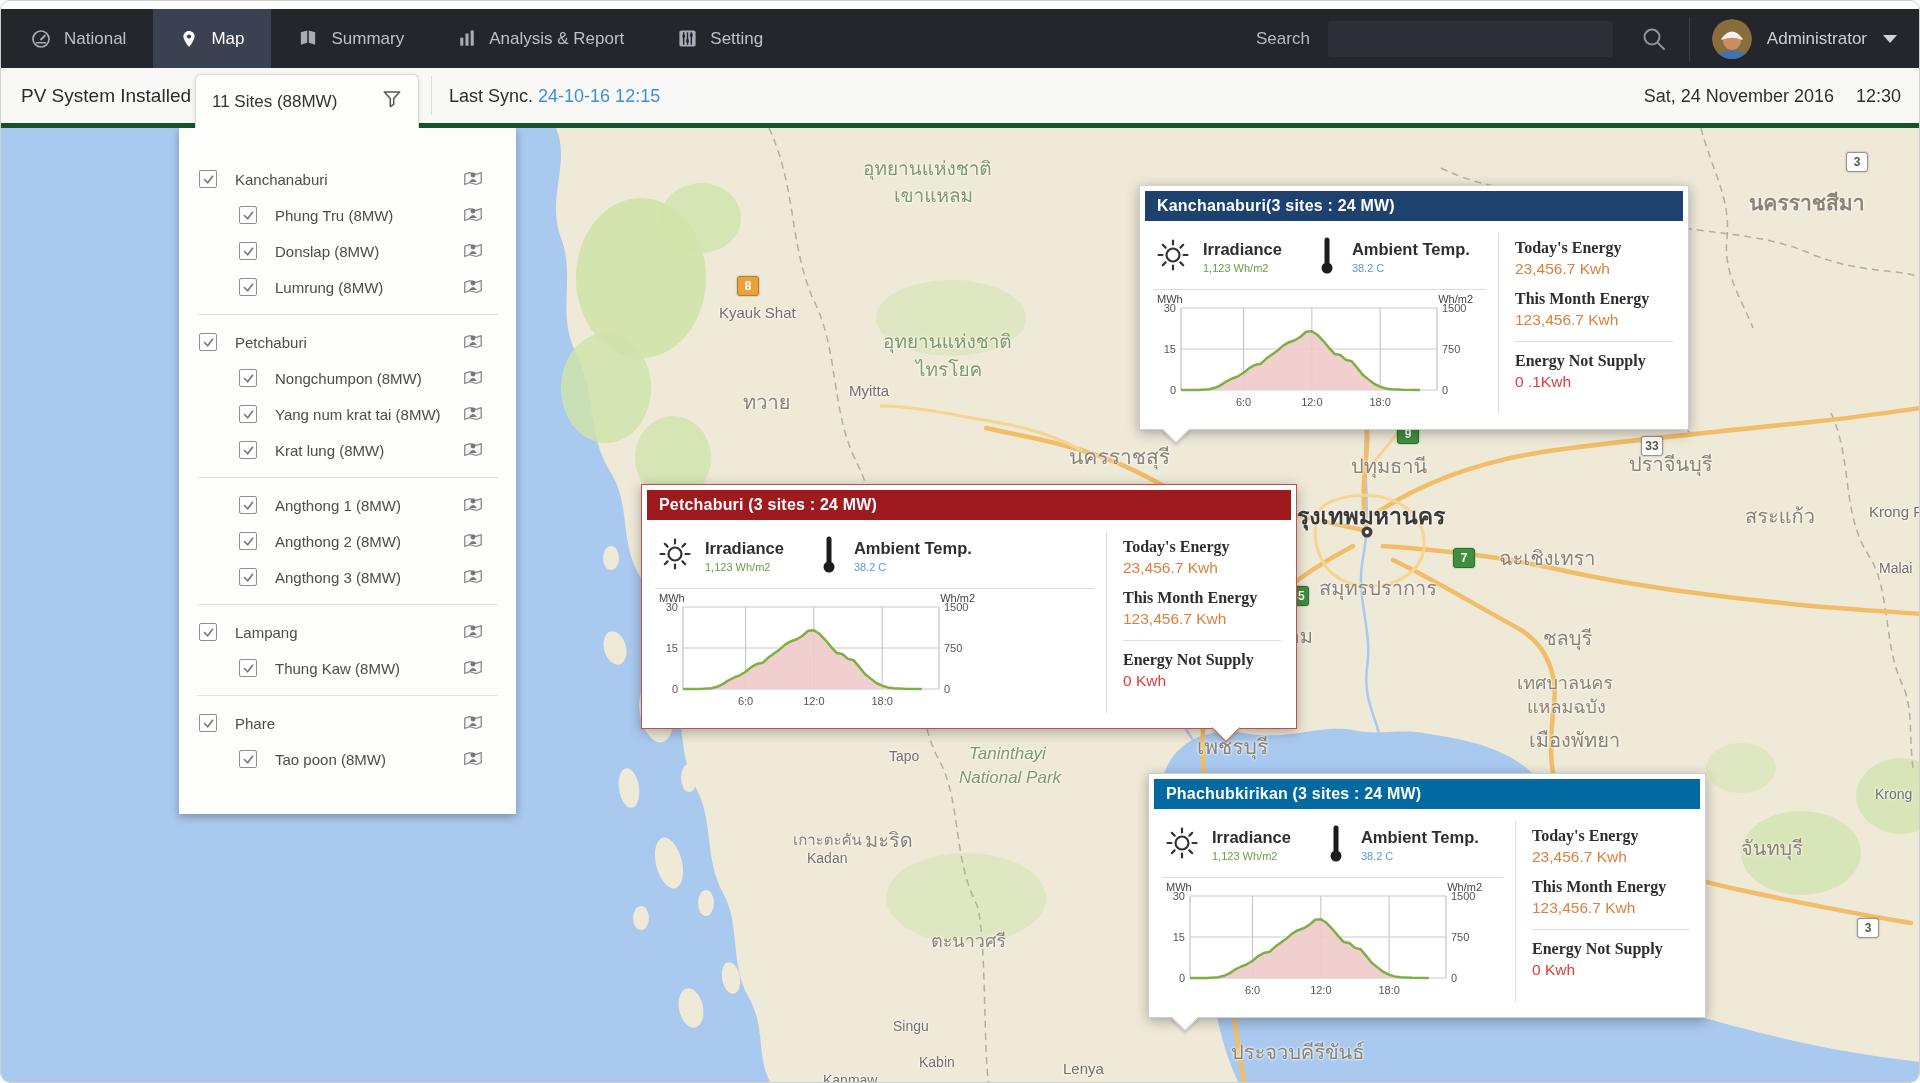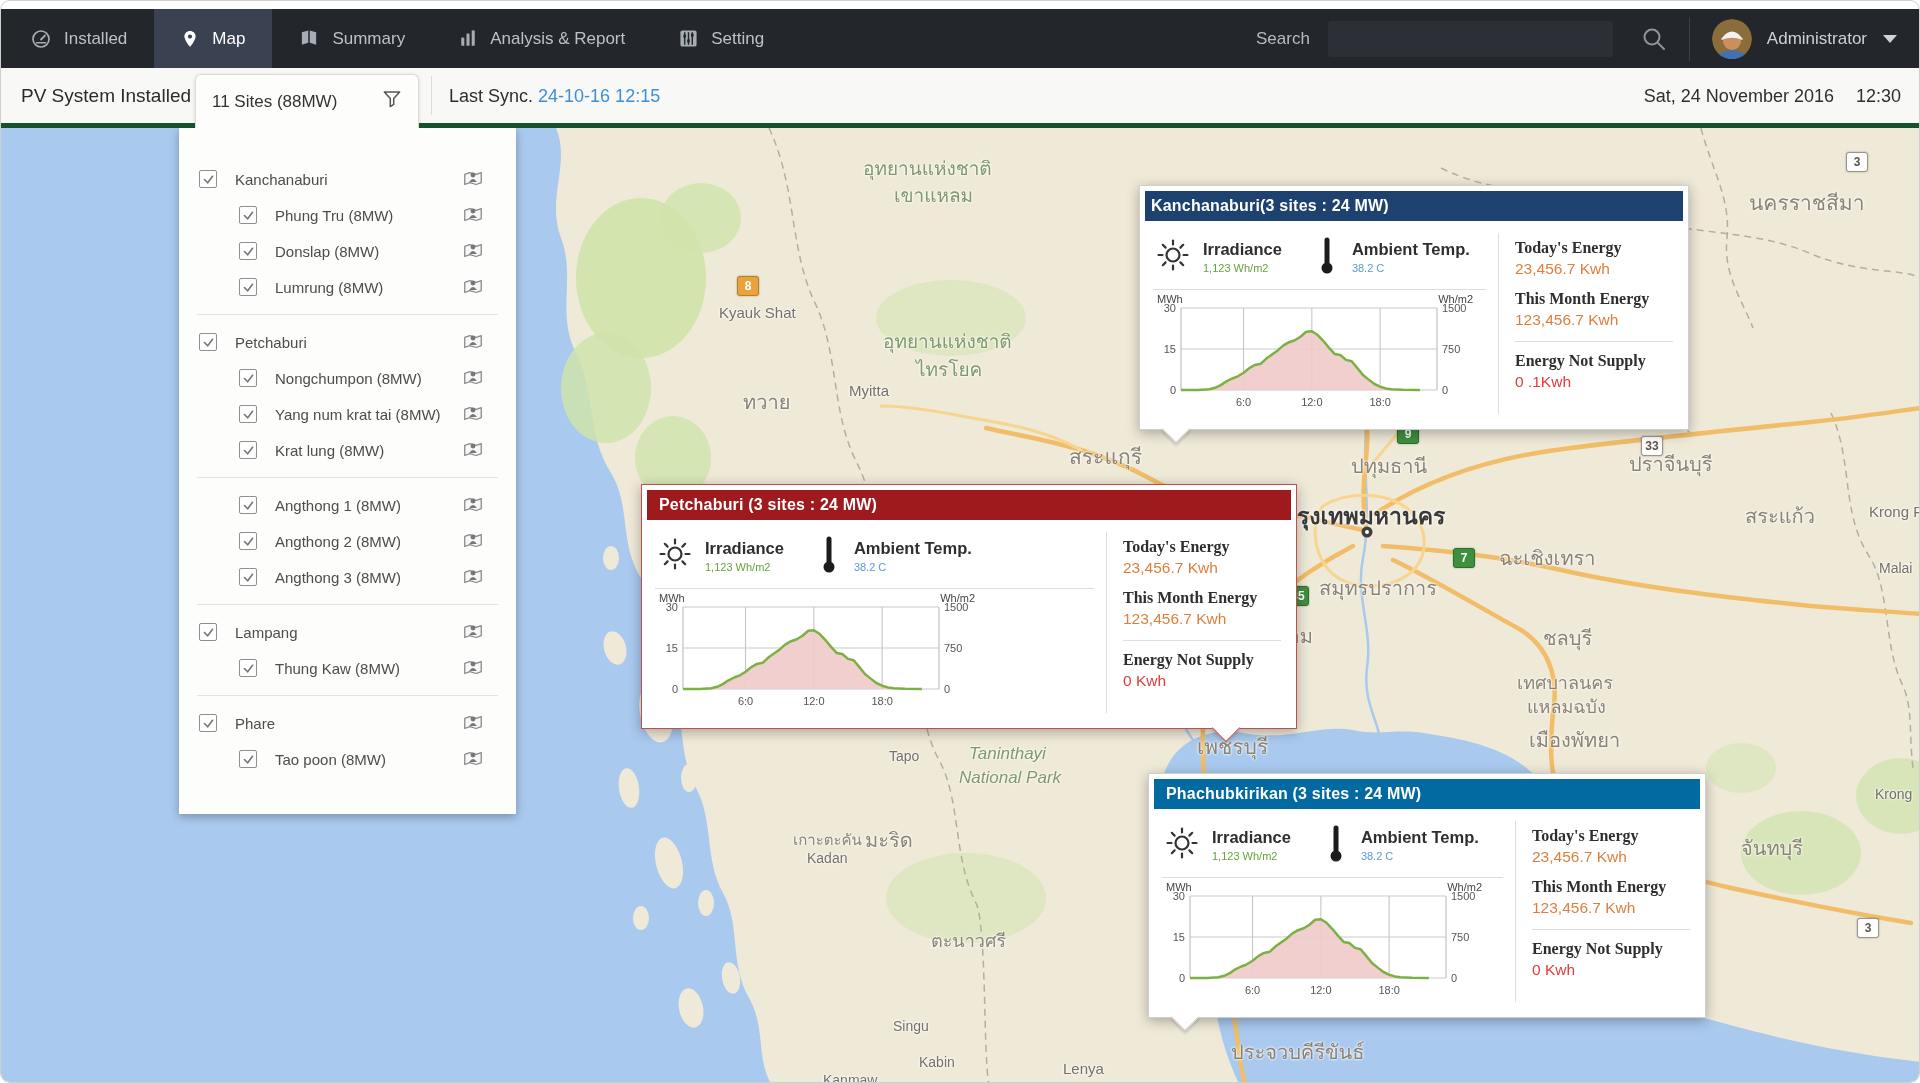--- a/index.html
+++ b/index.html
@@ -95,21 +95,21 @@
   <header class="nav">
     <div class="nav-left">
       <div class="nav-item">
         <span class="nico">
           <svg width="20" height="20" viewBox="0 0 20 20">
               <circle cx="10" cy="10" r="8" fill="none" stroke="#a6adb5" stroke-width="1.7"></circle>
               <path d="M10 10.5 L14 6.5" stroke="#a6adb5" stroke-width="1.8" stroke-linecap="round"></path>
               <path d="M5.5 13.8 h9" stroke="#a6adb5" stroke-width="1.6" stroke-linecap="round"></path>
             </svg>
         </span>
-        <span>Installed</span>
+        <span>National</span>
       </div>
       <div class="nav-item active">
         <span class="nico">
           <svg width="18" height="20" viewBox="0 0 20 20">
               <path d="M10 1.2 C6.4 1.2 3.8 3.9 3.8 7.3 C3.8 11.8 10 18.8 10 18.8 S16.2 11.8 16.2 7.3 C16.2 3.9 13.6 1.2 10 1.2 Z" fill="#ffffff"></path>
               <circle cx="10" cy="7.3" r="2.3" fill="#3a4150"></circle>
             </svg>
         </span>
         <span>Map</span>
       </div>
@@ -245,27 +245,27 @@
         <path d="M1080,322 C1040,300 1000,295 960,288 C930,282 905,278 880,278"></path>
       </g>
 
       <circle cx="1366" cy="404" r="5.5" fill="#3f3f3f"></circle>
       <circle cx="1366" cy="404" r="2" fill="#ffffff"></circle>
     </svg>
 
     <div id="map-labels">
         <div class="map-label green" style="left: 862px; top: 25px; font-size: 19px;">อุทยานแห่งชาติ</div>
         <div class="map-label green" style="left: 893px; top: 52px; font-size: 19px;">เขาแหลม</div>
-        <div class="map-label" style="left: 1748px; top: 58px; font-size: 21px;">นครราชสีมา</div>
+        <div class="map-label" style="left: 1748px; top: 58px; font-size: 21px; font-weight: bold;">นครราชสีมา</div>
         <div class="map-label en" style="left: 718px; top: 176px; font-size: 15px;">Kyauk Shat</div>
         <div class="map-label green" style="left: 882px; top: 198px; font-size: 19px;">อุทยานแห่งชาติ</div>
         <div class="map-label green" style="left: 915px; top: 226px; font-size: 19px;">ไทรโยค</div>
         <div class="map-label" style="left: 742px; top: 258px; font-size: 20px;">ทวาย</div>
         <div class="map-label en" style="left: 848px; top: 254px; font-size: 15px;">Myitta</div>
-        <div class="map-label" style="left: 1068px; top: 312px; font-size: 21px;">สระแกุรี</div>
+        <div class="map-label" style="left: 1068px; top: 312px; font-size: 21px;">นครราชสุรี</div>
         <div class="map-label" style="left: 1350px; top: 322px; font-size: 20px;">ปทุมธานี</div>
         <div class="map-label" style="left: 1628px; top: 320px; font-size: 20px;">ปราจีนบุรี</div>
         <div class="map-label dark" style="left: 1282px; top: 370px; font-size: 23px;">กรุงเทพมหานคร</div>
         <div class="map-label" style="left: 1744px; top: 372px; font-size: 20px;">สระแก้ว</div>
         <div class="map-label en" style="left: 1868px; top: 375px; font-size: 15px;">Krong P</div>
         <div class="map-label" style="left: 1498px; top: 414px; font-size: 20px;">ฉะเชิงเทรา</div>
         <div class="map-label en" style="left: 1878px; top: 432px; font-size: 14px; text-align: center;">Malai</div>
         <div class="map-label" style="left: 1318px; top: 444px; font-size: 20px;">สมุทรปราการ</div>
         <div class="map-label" style="left: 1192px; top: 492px; font-size: 20px;">สมุทรสงคราม</div>
         <div class="map-label" style="left: 1542px; top: 494px; font-size: 20px;">ชลบุรี</div>
@@ -524,21 +524,21 @@
               <path d="M3,7 L8.5,5 L15.5,7 L21,5 V16 L15.5,18 L8.5,16 L3,18 Z" fill="#f7f7f7" stroke="#8a8a8a" stroke-width="1.4" stroke-linejoin="round"></path>
               <circle cx="12" cy="7.6" r="2.7" fill="#777"></circle>
               <path d="M7.8,15.2 Q12,8.8 16.2,15.2 Z" fill="#777"></path>
             </svg>
           </span>
         </div>
       </aside>
 
     <div id="cards">
         <div class="card" style="left: 1138px; top: 57px; width: 550px;">
-          <div class="card-header" style="background: rgb(29, 66, 112); padding-left: 6px;">
+          <div class="card-header" style="background: rgb(29, 66, 112);">
             <span>Kanchanaburi(3 sites : 24 MW)</span>
           </div>
           <div class="card-body">
             <div class="card-left">
               <div class="metrics">
                 <span><svg width="36" height="36" viewBox="0 0 36 36" stroke="#333" stroke-width="2.2" stroke-linecap="round">
                     <circle cx="18" cy="18" r="6.5" fill="none"></circle>
                     <line x1="18" y1="3.5" x2="18" y2="7.5"></line>
                     <line x1="18" y1="28.5" x2="18" y2="32.5"></line>
                     <line x1="3.5" y1="18" x2="7.5" y2="18"></line>

